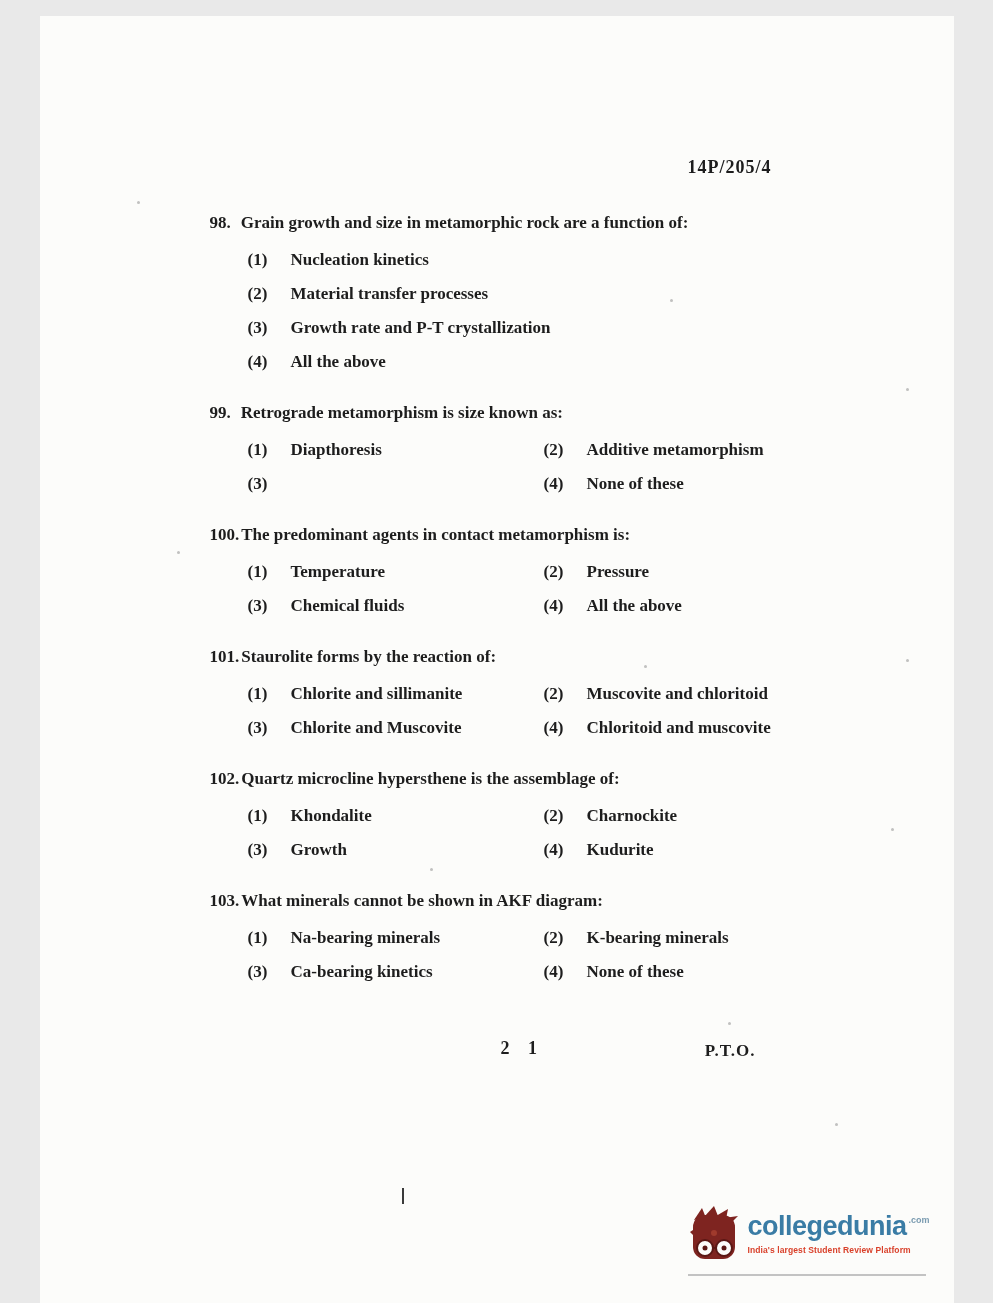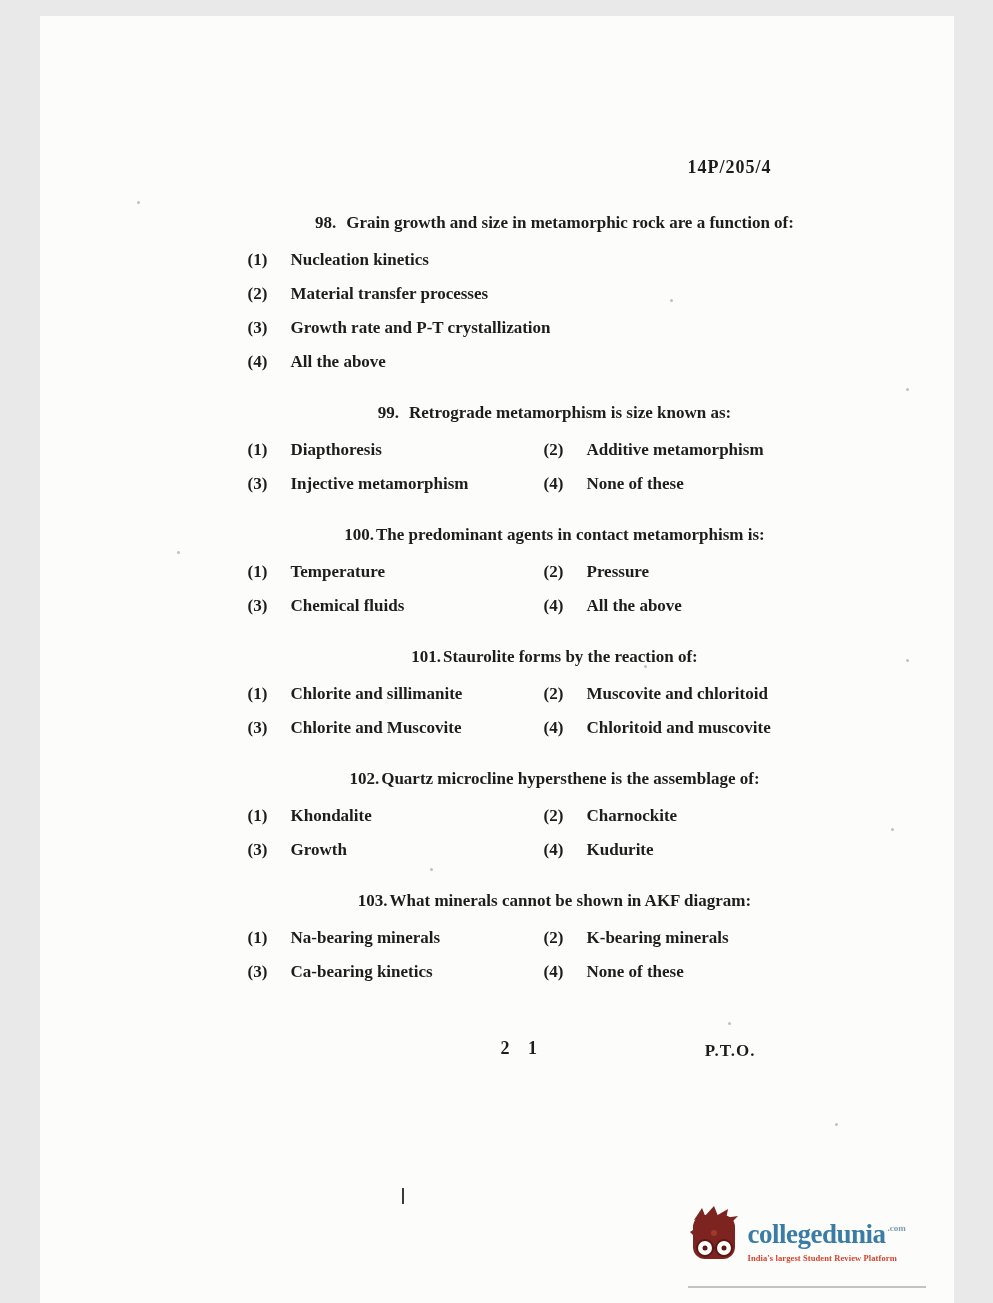--- a/index.html
+++ b/index.html
@@ -28,21 +28,20 @@
     top: 194px;
     width: 690px;
   }
   .question { margin-bottom: 21px; }
   .q-head {
     display: flex;
     align-items: baseline;
     font-size: 17px;
     line-height: 26px;
     margin-bottom: 7px;
-    justify-content: center;
   }
   .q-num { margin-right: 10px; }
   .q-head.tight .q-num { margin-right: 2px; }
   .opts { margin-left: 38px; }
   .opt {
     display: flex;
     align-items: baseline;
     font-size: 17px;
     line-height: 34px;
     white-space: nowrap;
@@ -82,25 +81,25 @@
     background: #8f8f8f;
     opacity: .55;
   }
   
   .logo {
     position: absolute;
     right: 28px;
     top: 1190px;
     width: 238px;
     display: flex;
-    align-items: center;
+    align-items: flex-start;
     gap: 8px;
     border-bottom: 2px solid #c3c3c3;
-    padding-bottom: 16px;
-    font-family: Liberation Serif, serif;
+    padding-bottom: 4px;
+    font-family: Liberation Sans, sans-serif;
   }
   .logo-mascot { flex: 0 0 52px; }
   .logo-textcol { padding-top: 6px; }
   .logo-brandline { display: flex; align-items: flex-start; }
   .logo-brand {
     font-size: 27px;
     line-height: 28px;
     font-weight: 700;
     color: #3a7ca5;
     letter-spacing: -0.5px;
@@ -174,21 +173,20 @@
         <div class="opt">
           <span class="o-num">(1)</span>
           <span class="o-text">Diapthoresis</span>
         </div>
         <div class="opt">
           <span class="o-num">(2)</span>
           <span class="o-text">Additive metamorphism</span>
         </div>
         <div class="opt">
           <span class="o-num">(3)</span>
-          <span class="o-text">Injective metamorphism</span>
         </div>
         <div class="opt">
           <span class="o-num">(4)</span>
           <span class="o-text">None of these</span>
         </div>
       </div>
     </div>
 
     <div class="question">
       <div class="q-head tight">

